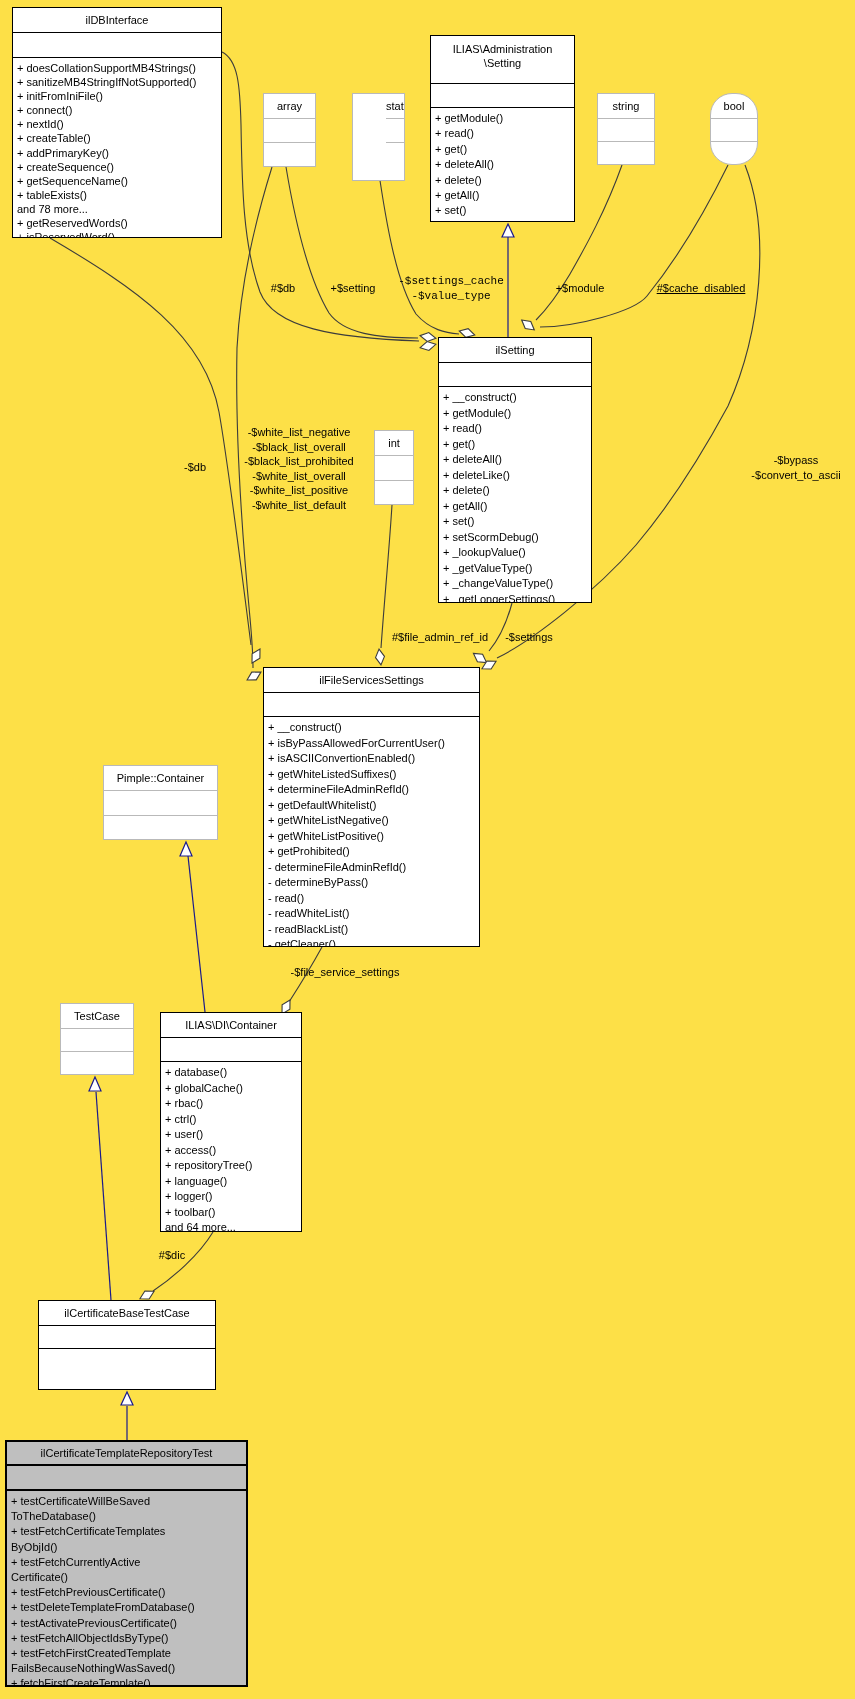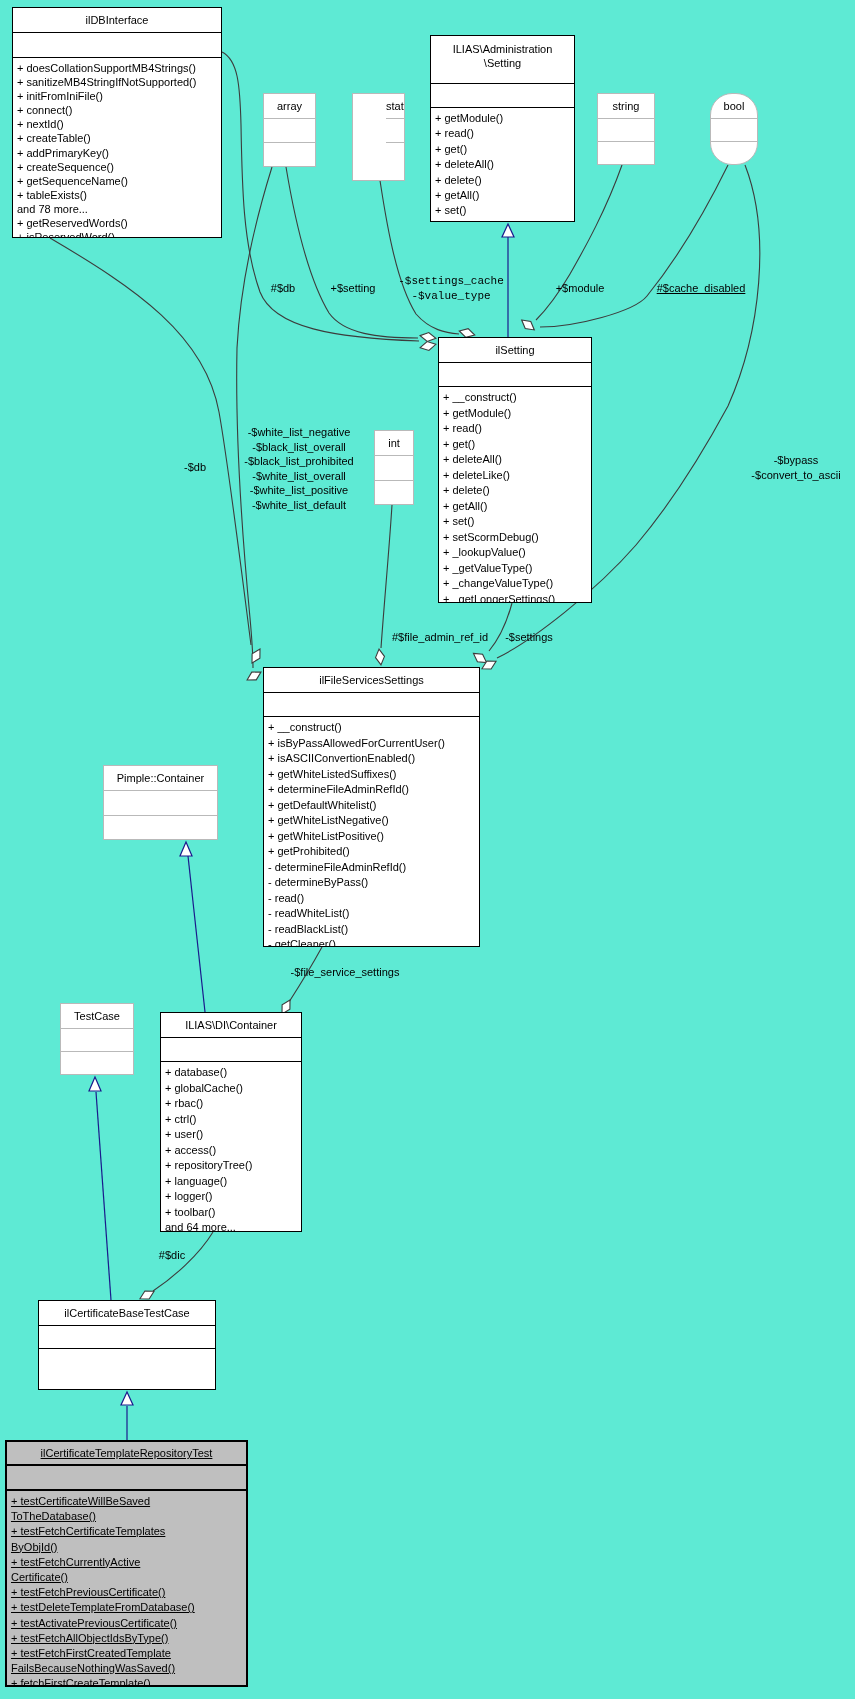--- a/index.html
+++ b/index.html
@@ -1,16 +1,16 @@
 <!DOCTYPE html>
 <html style="--inheritance_edge: #1a1a8c; --association_edge: #3c3c3c; --highlight_fill: #bfbfbf; --primitive_border: #b9b9b9; --class_border: #000000;"><head>
 <meta charset="utf-8">
 <style>
   html,body{margin:0;padding:0;background:#fff;}
-  #canvas{position:relative;width:855px;height:1699px;background:#5eead4;
+  #canvas{position:relative;width:855px;height:1699px;background:#fde047;
           font-family:"Liberation Sans",sans-serif;color:#000;}
   svg{position:absolute;left:0;top:0;pointer-events:none;}
   .e{fill:none;stroke:var(--association_edge);stroke-width:1.1px;}
   .ei{fill:none;stroke:var(--inheritance_edge);stroke-width:1.2px;}
   .dia{fill:#fff;stroke:var(--association_edge);stroke-width:1.1px;}
   .tri{fill:#fff;stroke:var(--inheritance_edge);stroke-width:1.2px;}
 
   .cls{position:absolute;box-sizing:border-box;border:1px solid var(--class_border);
        background:#fff;font-size:11px;overflow:hidden;}
   .ct{border-bottom:1px solid var(--class_border);text-align:center;white-space:pre-line;}
@@ -18,21 +18,21 @@
   .cm{padding:3px 4px 0;}
   .ml{white-space:nowrap;overflow:hidden;}
   .mdb .ml{line-height:14.1px;}
   .madm .ml{line-height:15.4px;}
   .mils .ml{line-height:15.5px;}
   .mfss .ml{line-height:15.5px;}
   .mdic .ml{line-height:15.5px;}
   .mbtc .ml{line-height:15.5px;}
   .mrpt .ml{line-height:15.2px;white-space:normal;}
 
-  .cur{border:2px solid var(--class_border);background:var(--highlight_fill);text-decoration:underline;}
+  .cur{border:2px solid var(--class_border);background:var(--highlight_fill);}
   .cur .ct,.cur .ca{border-bottom:2px solid var(--class_border);background:var(--highlight_fill);}
 
   .prim{position:absolute;box-sizing:border-box;border:1px solid var(--primitive_border);
         background:#fff;font-size:11px;overflow:hidden;}
   .pt{text-align:center;border-bottom:1px solid var(--primitive_border);}
   .pr{border-bottom:1px solid var(--primitive_border);}
   .pr:last-child{border-bottom:none;}
 
   .elbl{position:absolute;transform:translateX(-50%);font-size:11px;line-height:14.5px;
         white-space:pre;text-align:center;}

